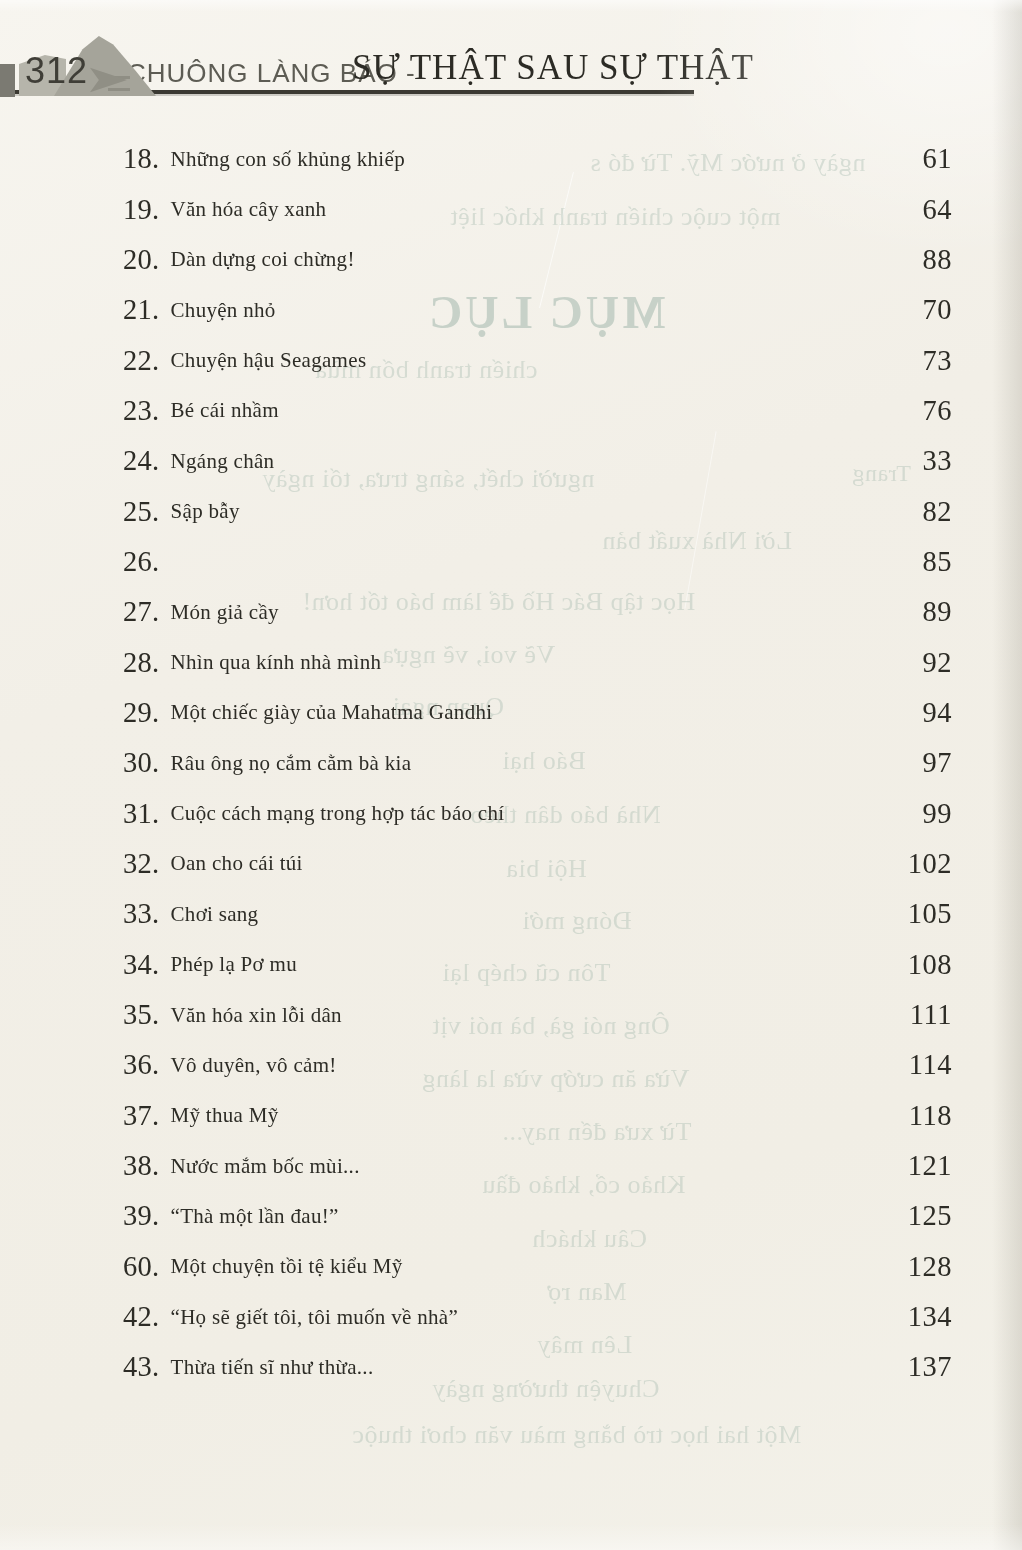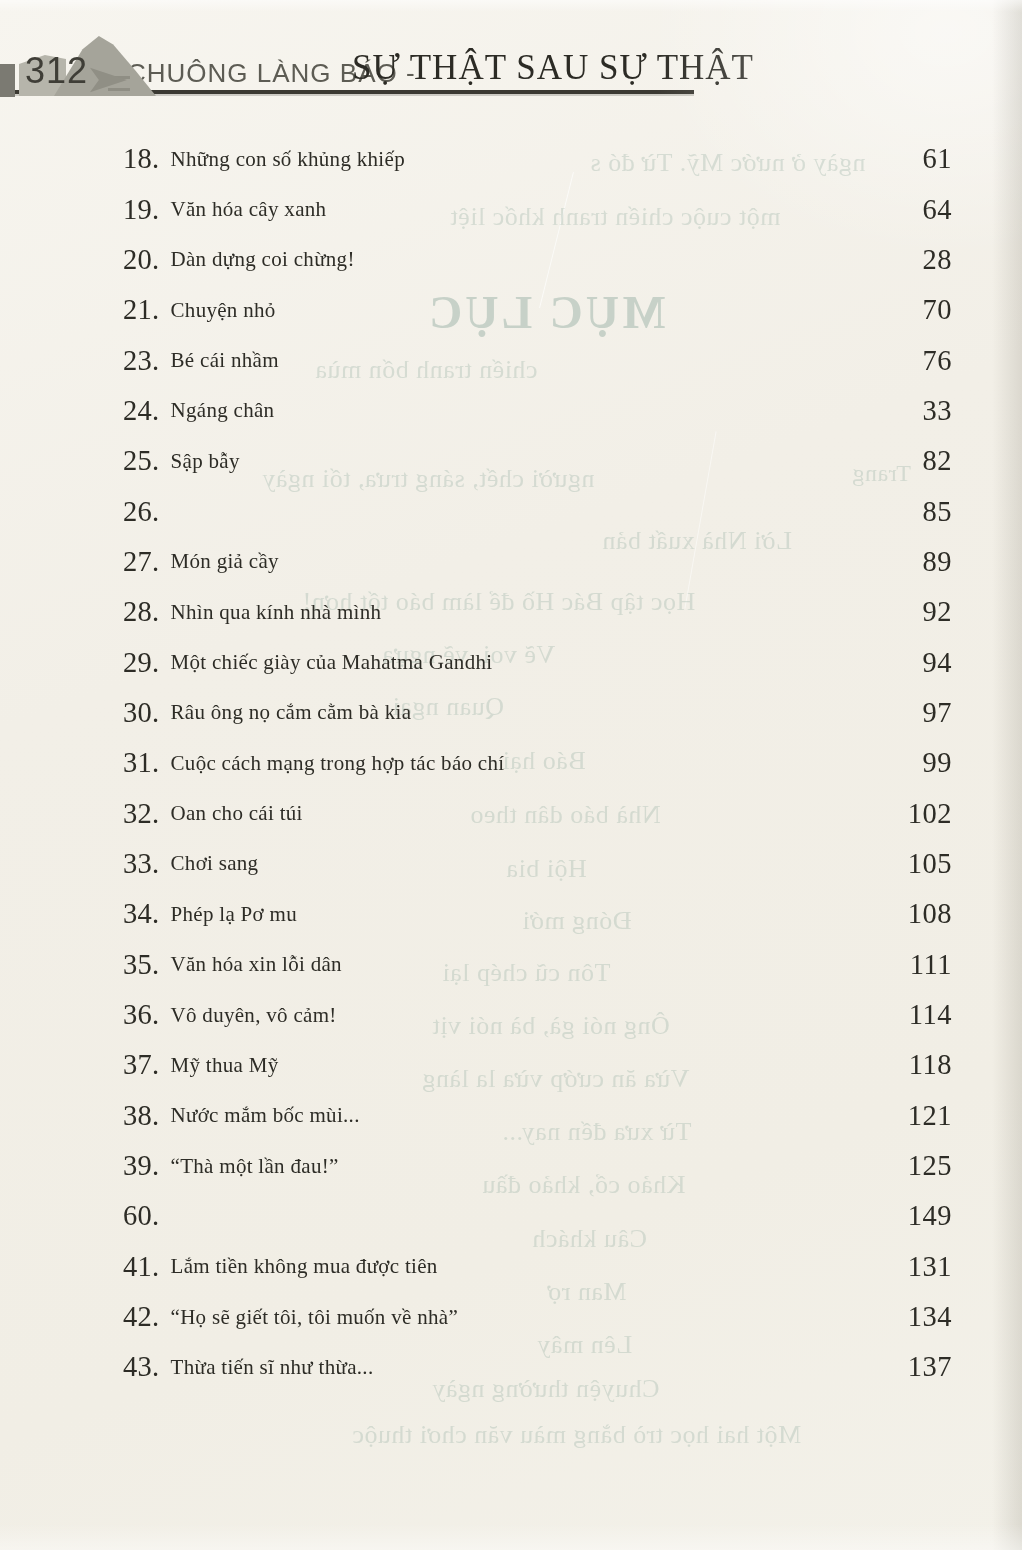--- a/index.html
+++ b/index.html
@@ -111,28 +111,33 @@
         <span class="toc-page">61</span>
       </div>
       <div class="toc-row">
         <span class="toc-no">19.</span>
         <span class="toc-title">Văn hóa cây xanh</span>
         <span class="toc-page">64</span>
       </div>
       <div class="toc-row">
         <span class="toc-no">20.</span>
         <span class="toc-title">Dàn dựng coi chừng!</span>
-        <span class="toc-page">28</span>
+        <span class="toc-page">88</span>
       </div>
       <div class="toc-row">
         <span class="toc-no">21.</span>
         <span class="toc-title">Chuyện nhỏ</span>
         <span class="toc-page">70</span>
       </div>
       <div class="toc-row">
+        <span class="toc-no">22.</span>
+        <span class="toc-title">Chuyện hậu Seagames</span>
+        <span class="toc-page">73</span>
+      </div>
+      <div class="toc-row">
         <span class="toc-no">23.</span>
         <span class="toc-title">Bé cái nhầm</span>
         <span class="toc-page">76</span>
       </div>
       <div class="toc-row">
         <span class="toc-no">24.</span>
         <span class="toc-title">Ngáng chân</span>
         <span class="toc-page">33</span>
       </div>
       <div class="toc-row">
@@ -204,26 +209,22 @@
         <span class="toc-title">Nước mắm bốc mùi...</span>
         <span class="toc-page">121</span>
       </div>
       <div class="toc-row">
         <span class="toc-no">39.</span>
         <span class="toc-title">“Thà một lần đau!”</span>
         <span class="toc-page">125</span>
       </div>
       <div class="toc-row">
         <span class="toc-no">60.</span>
-        <span class="toc-page">149</span>
-      </div>
-      <div class="toc-row">
-        <span class="toc-no">41.</span>
-        <span class="toc-title">Lắm tiền không mua được tiên</span>
-        <span class="toc-page">131</span>
+        <span class="toc-title">Một chuyện tồi tệ kiểu Mỹ</span>
+        <span class="toc-page">128</span>
       </div>
       <div class="toc-row">
         <span class="toc-no">42.</span>
         <span class="toc-title">“Họ sẽ giết tôi, tôi muốn về nhà”</span>
         <span class="toc-page">134</span>
       </div>
       <div class="toc-row">
         <span class="toc-no">43.</span>
         <span class="toc-title">Thừa tiến sĩ như thừa...</span>
         <span class="toc-page">137</span>

